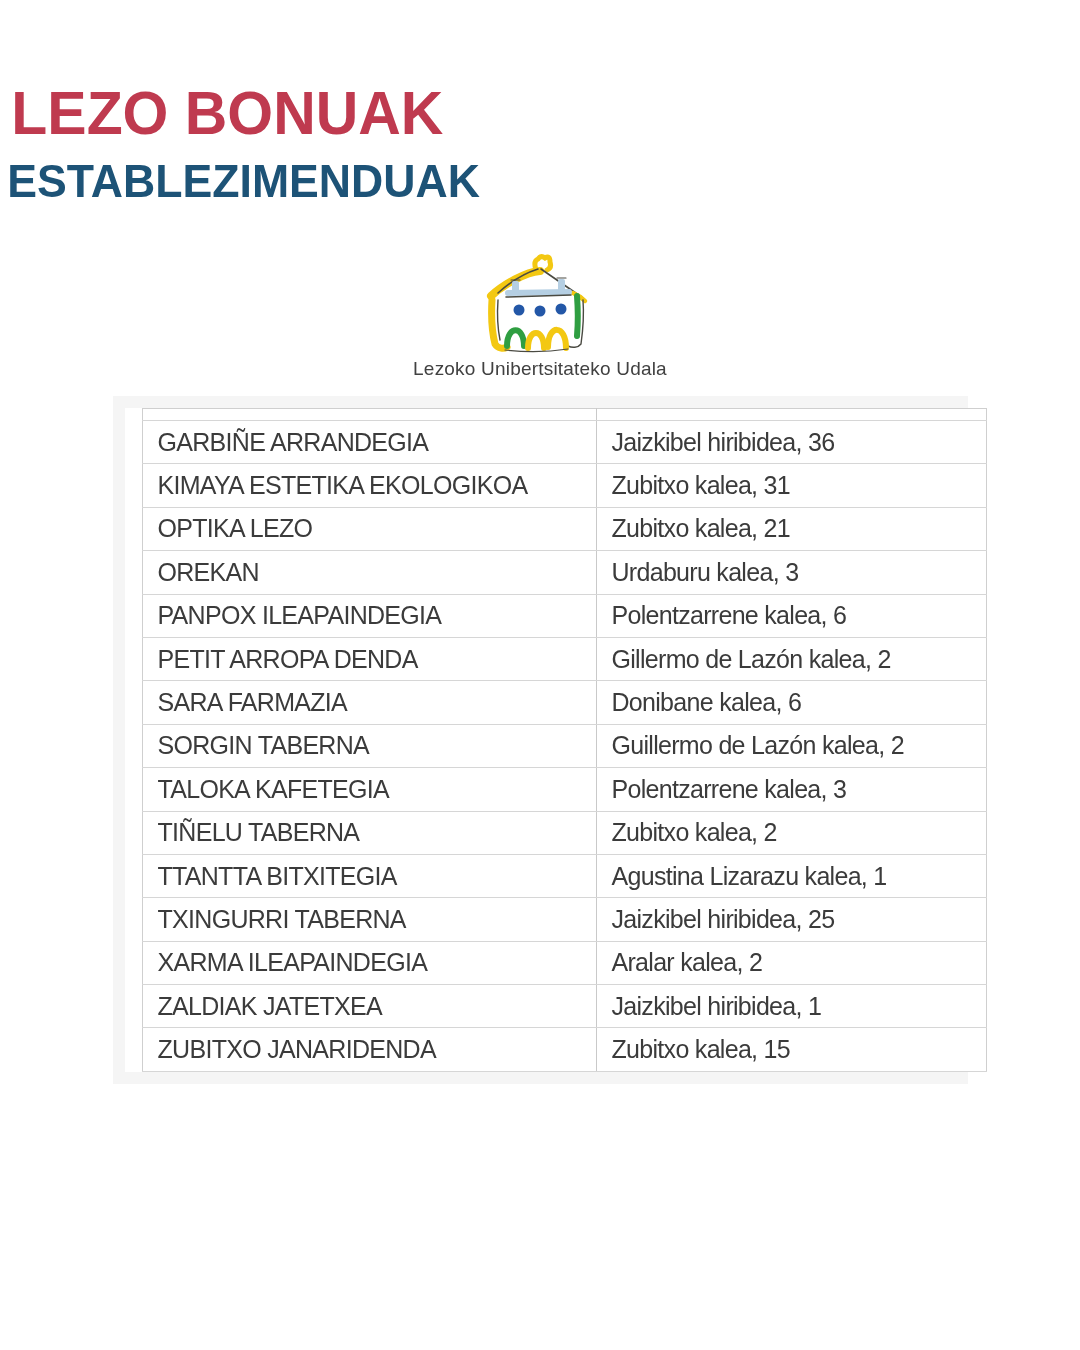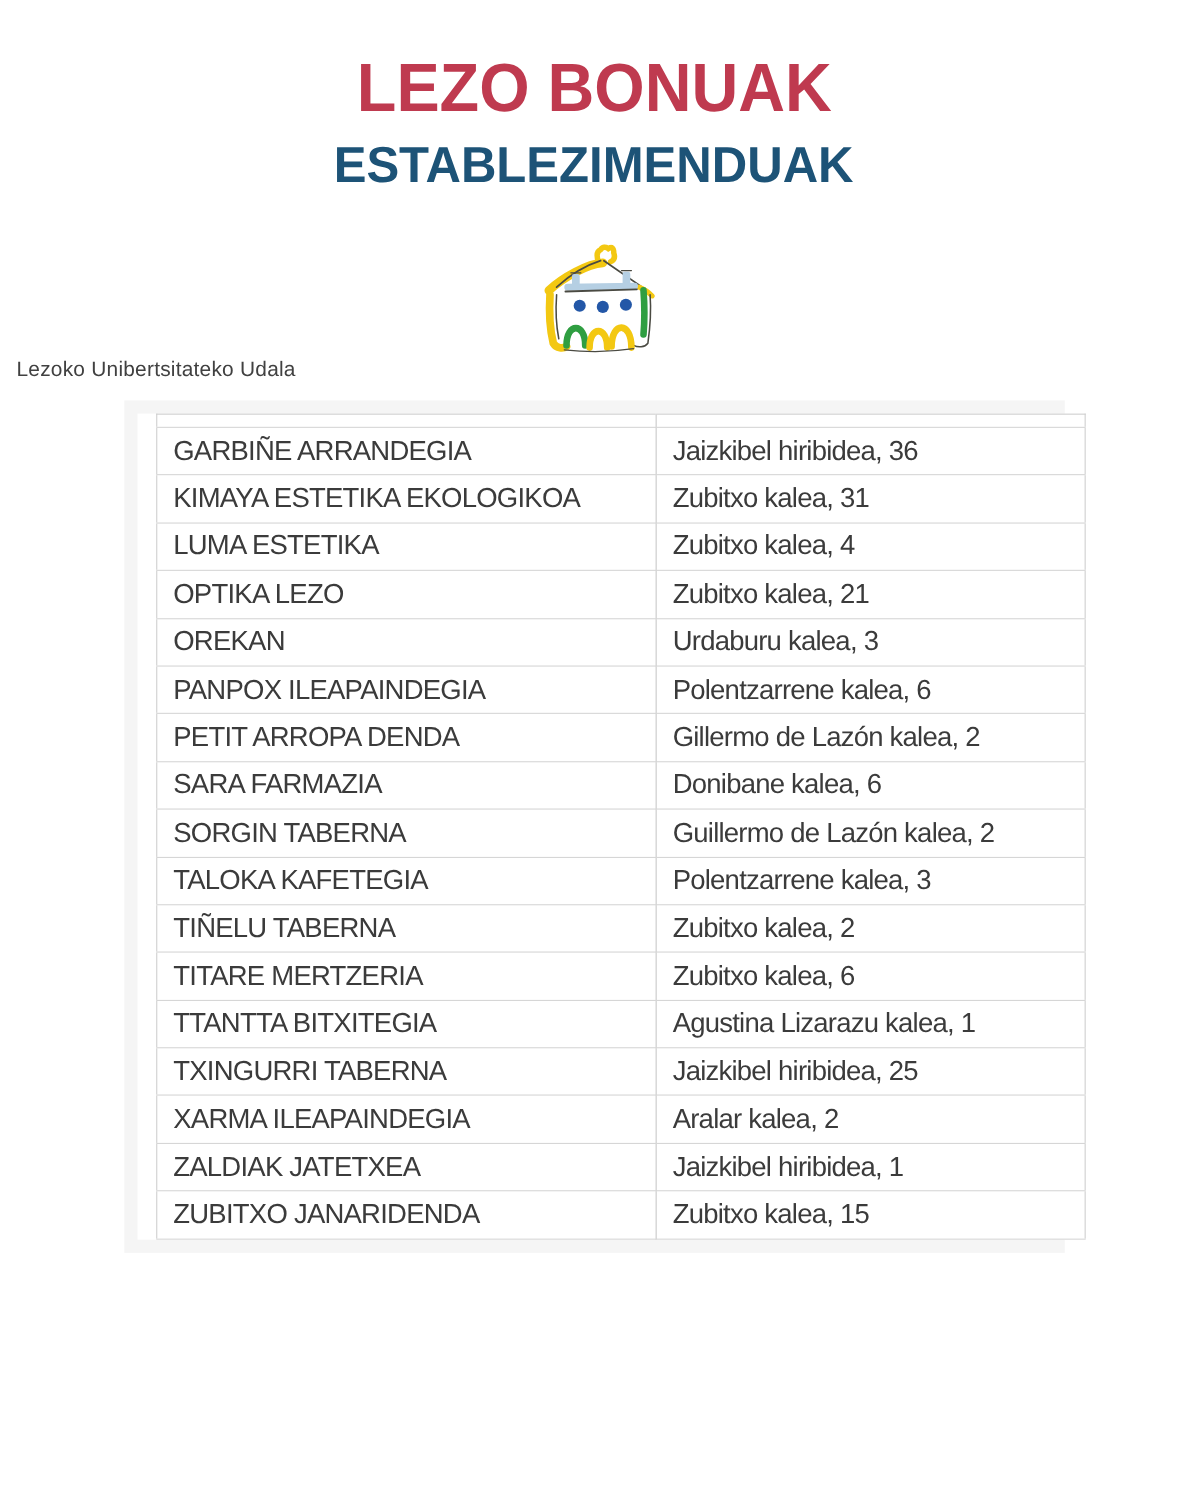--- a/index.html
+++ b/index.html
@@ -3,35 +3,35 @@
 <meta charset="utf-8">
 <style>
   html,body{margin:0;padding:0;background:#ffffff;}
   .page{
     position:relative;
     width:1080px;height:1350px;
     background:#ffffff;
     font-family:"Liberation Sans", sans-serif;
     overflow:hidden;
   }
-  .header{ text-align:center; padding-top:50px; }
+  .header{ padding-top:82px; }
   .title{
     margin:0;
     font-size:62px; font-weight:700; letter-spacing:0px;
     color:#bf3a4f; line-height:1.0;
     display:inline-block; transform:scaleX(0.95); transform-origin:50% 50%;
   }
   .subtitle{
     margin:14px 0 0 0;
     font-size:46px; font-weight:700;
     color:#1d5377; line-height:1.0;
     display:inline-block; transform:scaleX(0.97); transform-origin:50% 50%;
   }
   .header .line{display:block;}
-  .logo-block{ text-align:left; margin-top:50px;margin-left:15px; }
+  .logo-block{ text-align:center; margin-top:50px; }
   .logo-block svg{ display:block; margin:0 auto; }
   .logo-caption{
     margin-top:4px;
     font-size:19px; color:#414141; letter-spacing:0.2px;
   }
   .table-wrap{
     width:814px; margin:28px auto 0 auto;
     background:#ffffff;
     box-shadow:0 0 0 12px #f5f5f5;
     padding-left:17px;
@@ -114,24 +114,20 @@
         </tr>
       <tr>
             <td class="c1">GARBIÑE ARRANDEGIA</td>
             <td class="c2">Jaizkibel hiribidea, 36</td>
           </tr>
           <tr>
             <td class="c1">KIMAYA ESTETIKA EKOLOGIKOA</td>
             <td class="c2">Zubitxo kalea, 31</td>
           </tr>
           <tr>
-            <td class="c1">LUMA ESTETIKA</td>
-            <td class="c2">Zubitxo kalea, 4</td>
-          </tr>
-          <tr>
             <td class="c1">OPTIKA LEZO</td>
             <td class="c2">Zubitxo kalea, 21</td>
           </tr>
           <tr>
             <td class="c1">OREKAN</td>
             <td class="c2">Urdaburu kalea, 3</td>
           </tr>
           <tr>
             <td class="c1">PANPOX ILEAPAINDEGIA</td>
             <td class="c2">Polentzarrene kalea, 6</td>
@@ -150,24 +146,20 @@
           </tr>
           <tr>
             <td class="c1">TALOKA KAFETEGIA</td>
             <td class="c2">Polentzarrene kalea, 3</td>
           </tr>
           <tr>
             <td class="c1">TIÑELU TABERNA</td>
             <td class="c2">Zubitxo kalea,  2</td>
           </tr>
           <tr>
-            <td class="c1">TITARE MERTZERIA</td>
-            <td class="c2">Zubitxo kalea, 6</td>
-          </tr>
-          <tr>
             <td class="c1">TTANTTA BITXITEGIA</td>
             <td class="c2">Agustina Lizarazu kalea, 1</td>
           </tr>
           <tr>
             <td class="c1">TXINGURRI TABERNA</td>
             <td class="c2">Jaizkibel hiribidea, 25</td>
           </tr>
           <tr>
             <td class="c1">XARMA ILEAPAINDEGIA</td>
             <td class="c2">Aralar kalea, 2</td>

